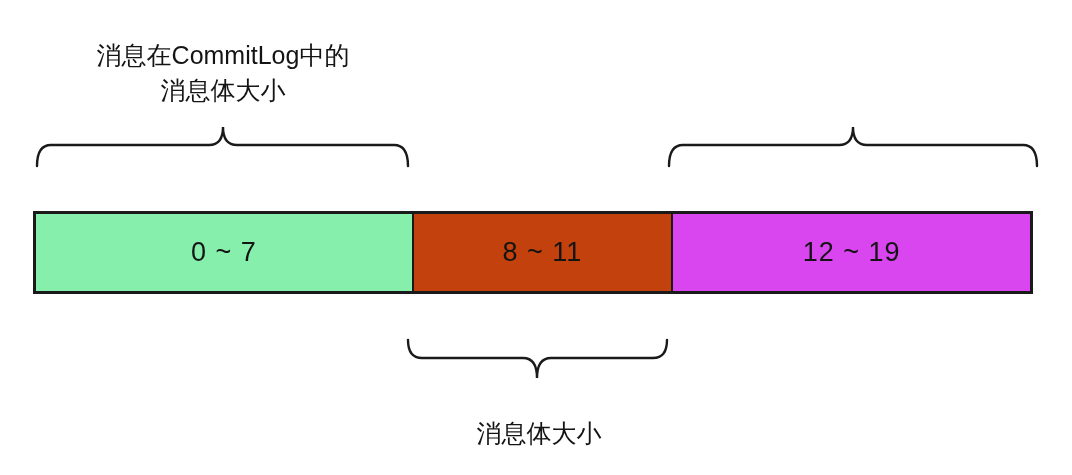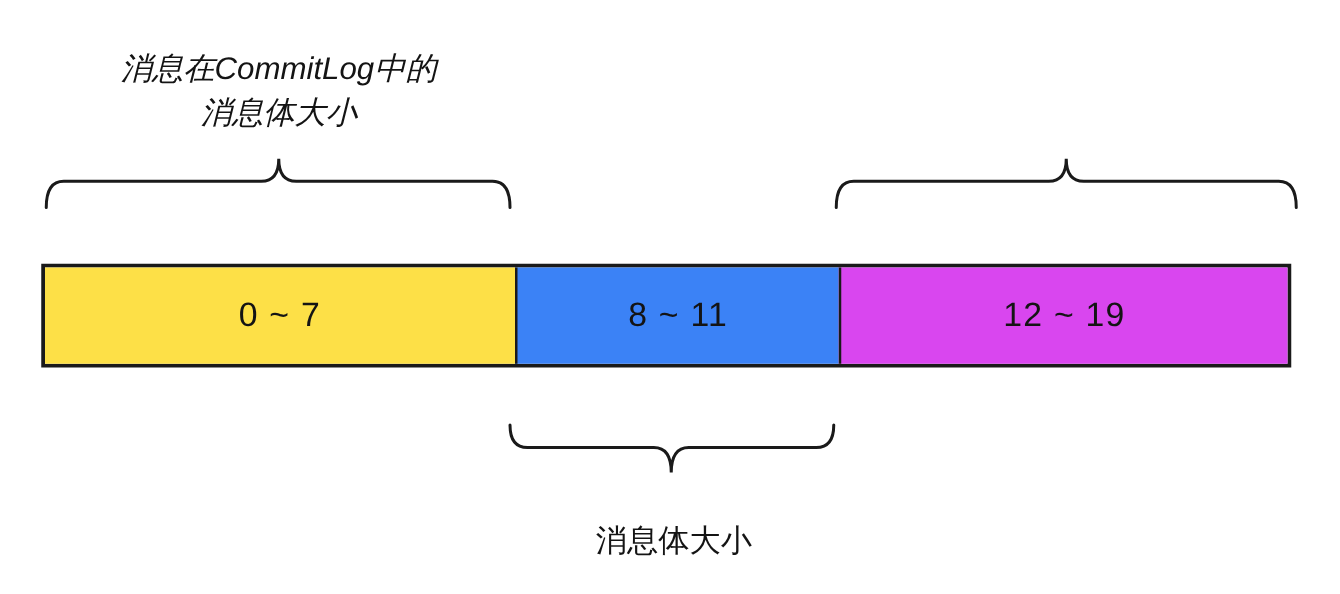--- a/index.html
+++ b/index.html
@@ -18,21 +18,21 @@
   }
   .annotation {
     position: absolute;
     text-align: center;
     font-size: 25px;
     line-height: 35px;
     font-weight: 500;
     color: #141414;
     white-space: nowrap;
   }
-  .annotation .line { display: block; font-style: italic; }
+  .annotation .line { display: block; }
   #anno-commitlog { left: 53px;  top: 38px;  width: 340px; }
   #anno-taghash   { left: 687px; top: 58px;  width: 320px; }
   #anno-bodysize  { left: 409px; top: 416px; width: 260px; }
 
   .brace {
     position: absolute;
     display: block;
   }
   #brace-left   { left: 30px;  top: 120px; }
   #brace-right  { left: 664px; top: 120px; }
@@ -78,22 +78,22 @@
 
   <svg class="brace" id="brace-left" width="385" height="50" viewBox="0 0 385 50" aria-hidden="true">
     <path d="M 7 46 Q 7 25 21 25 L 179 25 Q 193 25 193 7 Q 193 25 207 25 L 364 25 Q 378 25 378 46" fill="none" stroke="#1a1a1a" stroke-width="2.4" stroke-linecap="round"></path>
   </svg>
 
   <svg class="brace" id="brace-right" width="378" height="50" viewBox="0 0 378 50" aria-hidden="true">
     <path d="M 5 46 Q 5 25 19 25 L 175 25 Q 189 25 189 7 Q 189 25 203 25 L 359 25 Q 373 25 373 46" fill="none" stroke="#1a1a1a" stroke-width="2.4" stroke-linecap="round"></path>
   </svg>
 
   <div class="byte-bar">
-    <div class="segment" id="segment-0" style="background-color: #fde047;">0 ~ 7</div>
-    <div class="segment" id="segment-1" style="background-color: #3b82f6;">8 ~ 11</div>
+    <div class="segment" id="segment-0" style="background-color: #86efac;">0 ~ 7</div>
+    <div class="segment" id="segment-1" style="background-color: #c2410c;">8 ~ 11</div>
     <div class="segment" id="segment-2" style="background-color: #d946ef;">12 ~ 19</div>
   </div>
 
   <svg class="brace" id="brace-bottom" width="266" height="50" viewBox="0 0 266 50" aria-hidden="true">
     <path d="M 4 8 Q 4 26 18 26 L 119 26 Q 133 26 133 46 Q 133 26 147 26 L 249 26 Q 263 26 263 8" fill="none" stroke="#1a1a1a" stroke-width="2.4" stroke-linecap="round"></path>
   </svg>
 
   <div class="annotation" id="anno-bodysize">消息体大小</div>
 
 </div>

